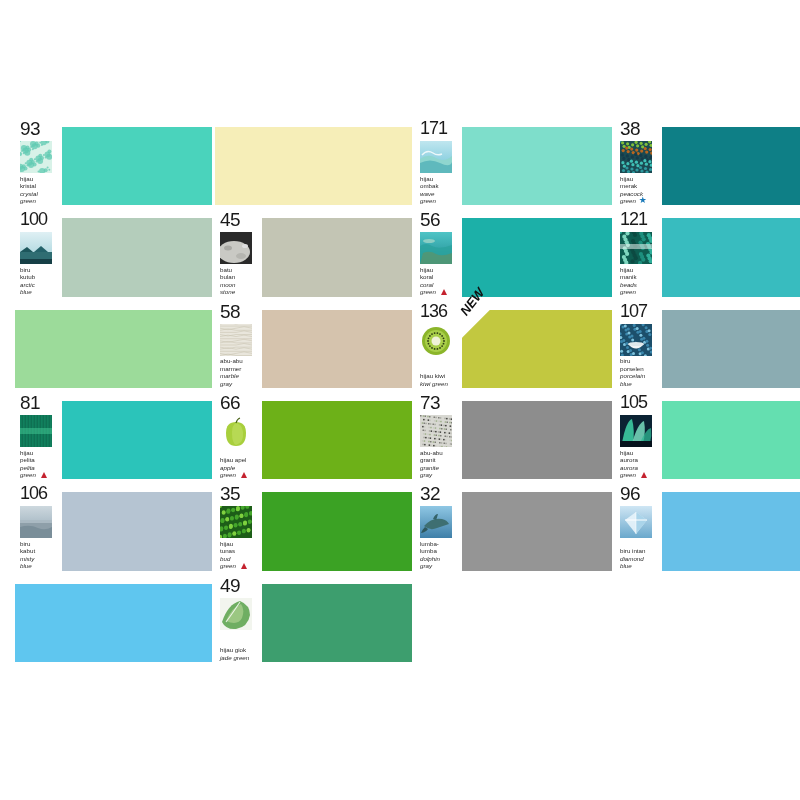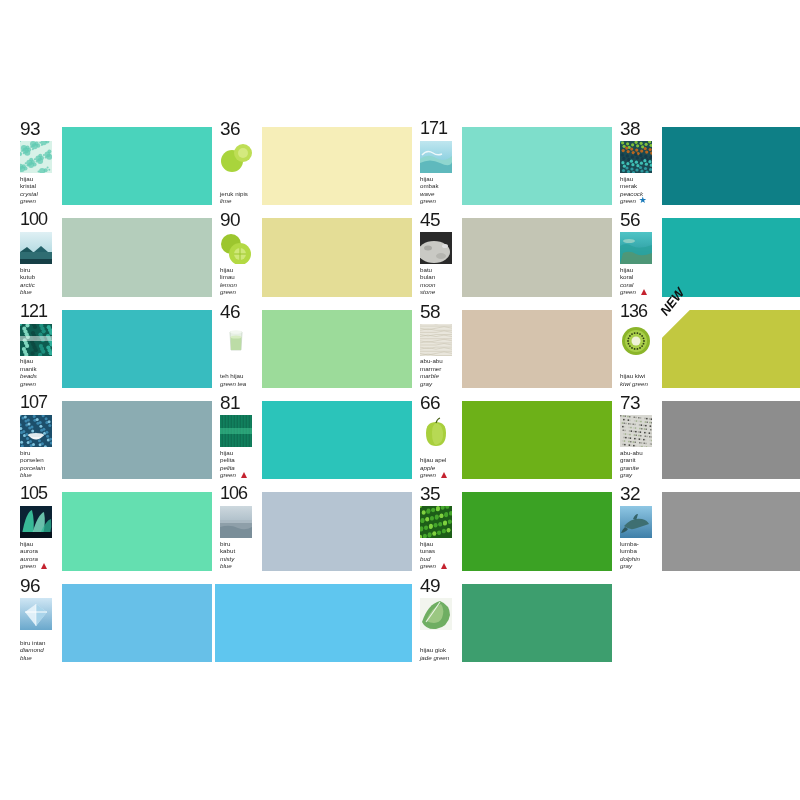--- a/index.html
+++ b/index.html
@@ -171,35 +171,20 @@
           <div class="names">
             <div class="nm">hijau</div>
             <div class="nm">kristal</div>
             <div class="nm en">crystal</div>
             <div class="nm en">green</div>
           </div>
         </div>
         <div class="swatch" style="background: rgb(74, 211, 188);"></div>
       </div>
       <div class="cell">
-        <div class="label-col">
-          <div class="code">36</div>
-          <div class="thumb">
-            <svg viewBox="0 0 32 32" xmlns="http://www.w3.org/2000/svg">
-              <rect width="32" height="32" fill="#ffffff"></rect>
-        <circle cx="12" cy="20" r="11" fill="#a9d43c"></circle>
-        <circle cx="23" cy="12" r="9" fill="#bede55"></circle>
-        <circle cx="23" cy="12" r="5" fill="#d4e97e"></circle>
-            </svg>
-          </div>
-          <div class="names">
-            <div class="nm">jeruk nipis</div>
-            <div class="nm en">lime</div>
-          </div>
-        </div>
         <div class="swatch" style="background: rgb(246, 238, 184);"></div>
       </div>
       <div class="cell">
         <div class="label-col">
           <div class="code wide">171</div>
           <div class="thumb">
             <svg viewBox="0 0 32 32" xmlns="http://www.w3.org/2000/svg">
               <linearGradient id="wv" x1="0" y1="0" x2="0" y2="1">
                 <stop offset="0" stop-color="#bfe6ef"></stop>
                 <stop offset="1" stop-color="#6fc4d8"></stop>
@@ -319,41 +304,20 @@
             <div class="nm">biru</div>
             <div class="nm">kutub</div>
             <div class="nm en">arctic</div>
             <div class="nm en">blue</div>
           </div>
         </div>
         <div class="swatch" style="background: rgb(180, 205, 187);"></div>
       </div>
       <div class="cell">
         <div class="label-col">
-          <div class="code">90</div>
-          <div class="thumb">
-            <svg viewBox="0 0 32 32" xmlns="http://www.w3.org/2000/svg">
-              <rect width="32" height="32" fill="#ffffff"></rect>
-        <circle cx="11" cy="12" r="10" fill="#9cc62e"></circle>
-        <circle cx="20" cy="22" r="11" fill="#b3d943"></circle>
-        <circle cx="20" cy="22" r="6" fill="#cfe878"></circle>
-        <path d="M20 16 L20 28 M14 22 L26 22" stroke="#9cc62e" stroke-width="1"></path>
-            </svg>
-          </div>
-          <div class="names">
-            <div class="nm">hijau</div>
-            <div class="nm">limau</div>
-            <div class="nm en">lemon</div>
-            <div class="nm en">green</div>
-          </div>
-        </div>
-        <div class="swatch" style="background: rgb(228, 221, 150);"></div>
-      </div>
-      <div class="cell">
-        <div class="label-col">
           <div class="code">45</div>
           <div class="thumb">
             <svg viewBox="0 0 32 32" xmlns="http://www.w3.org/2000/svg">
               <rect width="32" height="32" fill="#2a2a2a"></rect>
         <ellipse cx="14" cy="20" rx="16" ry="11" fill="#c9c9c4"></ellipse>
         <ellipse cx="8" cy="16" rx="4" ry="2.5" fill="#a9a9a4"></ellipse>
         <ellipse cx="21" cy="24" rx="5" ry="3" fill="#b5b5b0"></ellipse>
         <ellipse cx="25" cy="14" rx="3" ry="2" fill="#dedede"></ellipse>
             </svg>
           </div>
@@ -447,36 +411,20 @@
           <div class="names">
             <div class="nm">hijau</div>
             <div class="nm">manik</div>
             <div class="nm en">beads</div>
             <div class="nm en">green</div>
           </div>
         </div>
         <div class="swatch" style="background: rgb(56, 188, 191);"></div>
       </div>
       <div class="cell">
-        <div class="label-col">
-          <div class="code">46</div>
-          <div class="thumb">
-            <svg viewBox="0 0 32 32" xmlns="http://www.w3.org/2000/svg">
-              <rect width="32" height="32" fill="#ffffff"></rect>
-        <path d="M10 8 L22 8 L21 26 L11 26 Z" fill="#e6efe4" stroke="#c8d6c6" stroke-width=".8"></path>
-        <path d="M10.6 13 L21.4 13 L21 26 L11 26 Z" fill="#bcdca6"></path>
-        <ellipse cx="16" cy="8" rx="6" ry="1.8" fill="#f2f7f0"></ellipse>
-        <ellipse cx="16" cy="13" rx="5.4" ry="1.6" fill="#d7ecc2"></ellipse>
-            </svg>
-          </div>
-          <div class="names">
-            <div class="nm">teh hijau</div>
-            <div class="nm en">green tea</div>
-          </div>
-        </div>
         <div class="swatch" style="background: rgb(156, 219, 154);"></div>
       </div>
       <div class="cell">
         <div class="label-col">
           <div class="code">58</div>
           <div class="thumb">
             <svg viewBox="0 0 32 32" xmlns="http://www.w3.org/2000/svg">
               <rect width="32" height="32" fill="#e9e6dc"></rect>
               <path d="M0 0.0 q8 -3 16 0 q8 -3 16 0" stroke="#c9c3b2" stroke-width=".7" fill="none" opacity=".8"></path>
               <path d="M0 2.1 q8 0 16 0 q8 0 16 0" stroke="#c9c3b2" stroke-width=".7" fill="none" opacity=".8"></path>

